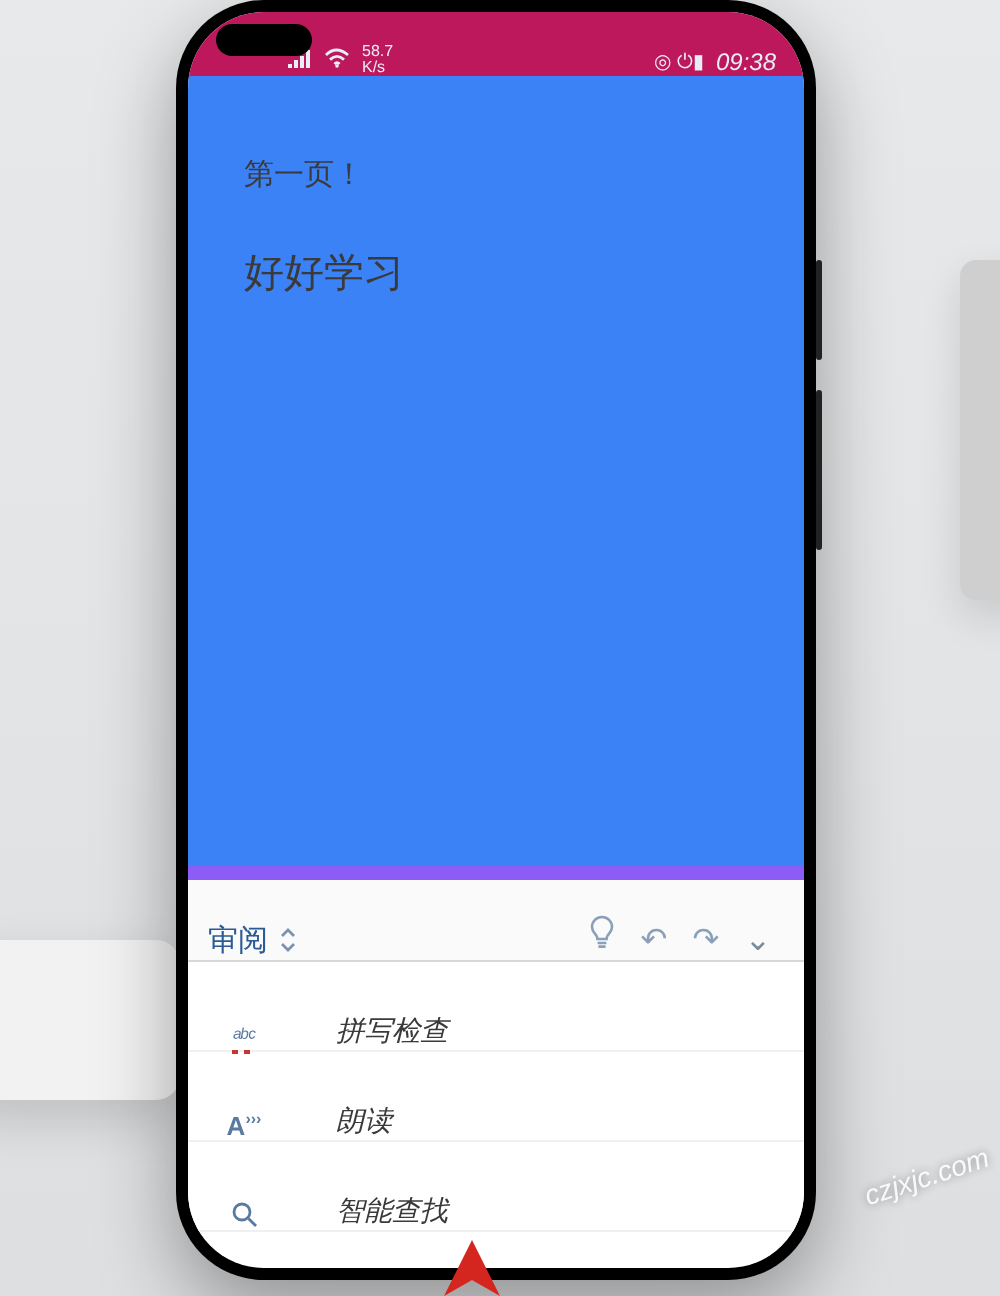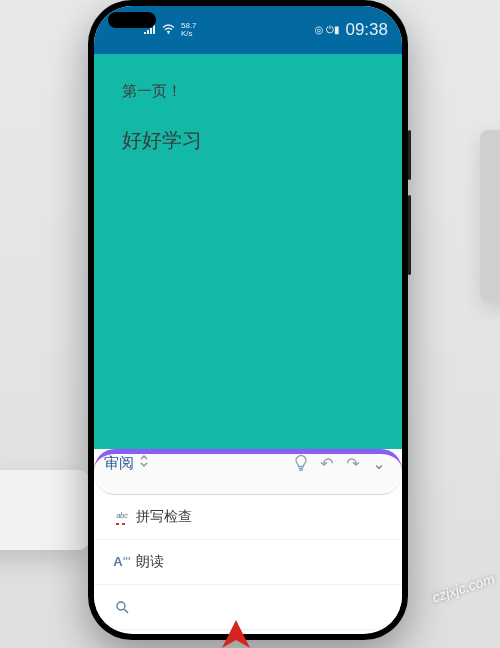--- a/index.html
+++ b/index.html
@@ -5,39 +5,39 @@
   html,body{margin:0;padding:0;width:500px;height:648px;overflow:hidden;font-family:"Segoe UI","Microsoft YaHei",Arial,sans-serif;}
   .scene{position:relative;width:500px;height:648px;background:linear-gradient(#e7e9ea,#dedfe0);}
   
   .prop-left{position:absolute;left:-20px;top:470px;width:110px;height:80px;background:#f2f2f2;border-radius:12px;box-shadow:0 10px 25px rgba(0,0,0,.15);}
   .prop-right{position:absolute;right:-25px;top:130px;width:45px;height:170px;background:#cfcfcf;border-radius:8px;box-shadow:0 8px 20px rgba(0,0,0,.12);}
   .phone{position:absolute;left:88px;top:0;width:320px;height:640px;background:#000;border-radius:44px;box-shadow:0 15px 40px rgba(0,0,0,.35);}
   .phone-inner{position:absolute;left:6px;top:6px;right:6px;bottom:6px;border-radius:38px;background:#fff;overflow:hidden;}
   .side-btn{position:absolute;right:-3px;width:3px;background:#222;border-radius:2px;}
   .side-btn.b1{top:130px;height:50px;}
   .side-btn.b2{top:195px;height:80px;}
-  .statusbar{height:48px;background:#0369a1;color:#e8eef6;display:flex;align-items:center;font-size:10px;padding:0 14px 0 50px;position:relative;}
+  .statusbar{height:32px;background:#be185d;color:#e8eef6;display:flex;align-items:flex-end;font-size:10px;padding:0 14px 0 50px;position:relative;}
   .camera-pill{position:absolute;left:14px;top:6px;width:48px;height:16px;background:#000;border-radius:10px;}
   .status-left{display:flex;align-items:center;gap:6px;}
   .status-right{margin-left:auto;display:flex;align-items:center;gap:6px;}
   .sig-icon,.wifi-icon{display:inline-block;}
-  .doc-area{height:395px;background:#14b8a6;padding:28px 28px 10px 28px;box-sizing:border-box;color:#3a3a3a;}
+  .doc-area{height:395px;background:#3b82f6;padding:40px 28px 10px 28px;box-sizing:border-box;color:#3a3a3a;}
   .doc-line1{font-size:15px;margin-bottom:26px;}
   .doc-line2{font-size:20px;}
   .doc-line3{font-size:20px;}
-  .ribbon{height:40px;border-top:5px solid #8b5cf6;border-bottom:1px solid #d7d7d7;background:#fafafa;display:flex;align-items:flex-start;padding:0 10px;color:#33567f;border-radius:21px;}
+  .ribbon{height:40px;border-top:7px solid #8b5cf6;border-bottom:1px solid #d7d7d7;background:#fafafa;display:flex;align-items:flex-end;padding:0 10px;color:#33567f;}
   .ribbon .tab-label{font-size:15px;color:#2a5b94;margin-right:4px;}
   .ribbon .updown{font-size:11px;color:#7a93b0;letter-spacing:-2px;}
   .ribbon .spacer{flex:1;}
   .ribbon .ico{width:26px;text-align:center;color:#8aa0b8;font-size:16px;}
   .ribbon .ico.collapse{color:#7a8a99;}
   .menu{background:#fff;}
-  .menu-item{display:flex;align-items:center;height:44px;padding:0 14px;font-size:14px;color:#3a3a3a;border-bottom:1px solid #f0f0f0;}
+  .menu-item{display:flex;align-items:flex-end;height:44px;padding:0 14px;font-size:14px;color:#3a3a3a;border-bottom:1px solid #f0f0f0;gap:32px;}
   .menu-item .mi-icon{width:28px;display:flex;justify-content:center;color:#5b7aa0;font-size:14px;}
-  .menu-item .mi-label{flex:1;}
+  .menu-item .mi-label{flex:1;font-style:italic;}
   .menu-item .mi-chevron{color:#b8b8b8;font-size:14px;}
   .watermark{position:absolute;right:4px;bottom:52px;transform:rotate(-18deg);color:rgba(255,255,255,.9);font-size:14px;font-style:italic;text-shadow:0 0 4px rgba(0,0,0,.4);pointer-events:none;}
   .red-arrow{position:absolute;left:216px;bottom:-4px;pointer-events:none;}
   .spell-icon{font-size:11px;font-style:italic;position:relative;}
   .spell-icon:after{content:"";position:absolute;left:0;right:0;bottom:-2px;height:2px;background:repeating-linear-gradient(90deg,#c33 0 3px,transparent 3px 6px);}
   .read-icon{font-size:13px;font-weight:bold;}
   .read-icon sup{font-size:8px;color:#5b7aa0;}
 </style>
 </head>
 <body>
@@ -63,21 +63,21 @@
             <svg width="13" height="10" viewBox="0 0 13 10">
                 <path fill="none" stroke="#e8eef6" stroke-width="1.4" d="M1 3.5q5-5 11 0M3 5.8q3.5-3.2 7 0M5.2 8q1.3-1.2 2.6 0"></path>
                 <circle cx="6.5" cy="9" r="0.9" fill="#e8eef6"></circle>
               </svg>
           </span>
           <span style="font-size:8px;line-height:8px;white-space:pre;">58.7
 K/s</span>
         </div>
         <div class="status-right">
           <span>◎ ⏻▮</span>
-          <span style="font-size:17px;">09:38</span>
+          <span style="font-size:12px;font-style:italic;">09:38</span>
         </div>
       </div>
 
       <div class="doc-area">
         <div class="doc-line1">第一页！</div>
         <div class="doc-line2">好好学习</div>
       </div>
 
       <div class="ribbon">
         <span class="tab-label">审阅</span>
@@ -116,20 +116,21 @@
           <span class="mi-chevron"></span>
         </div>
 
         <div class="menu-item">
           <span class="mi-icon">
             <svg width="15" height="15" viewBox="0 0 15 15">
                 <circle cx="6" cy="6" r="4" fill="none" stroke="#5b7aa0" stroke-width="1.4"></circle>
                 <line x1="9.2" y1="9.2" x2="13" y2="13" stroke="#5b7aa0" stroke-width="1.4"></line>
               </svg>
           </span>
+          <span class="mi-label">智能查找</span>
           <span class="mi-chevron"></span>
         </div>
 
       </div>
 
     </div>
   </div>
 
   <div class="watermark">czjxjc.com</div>
 

